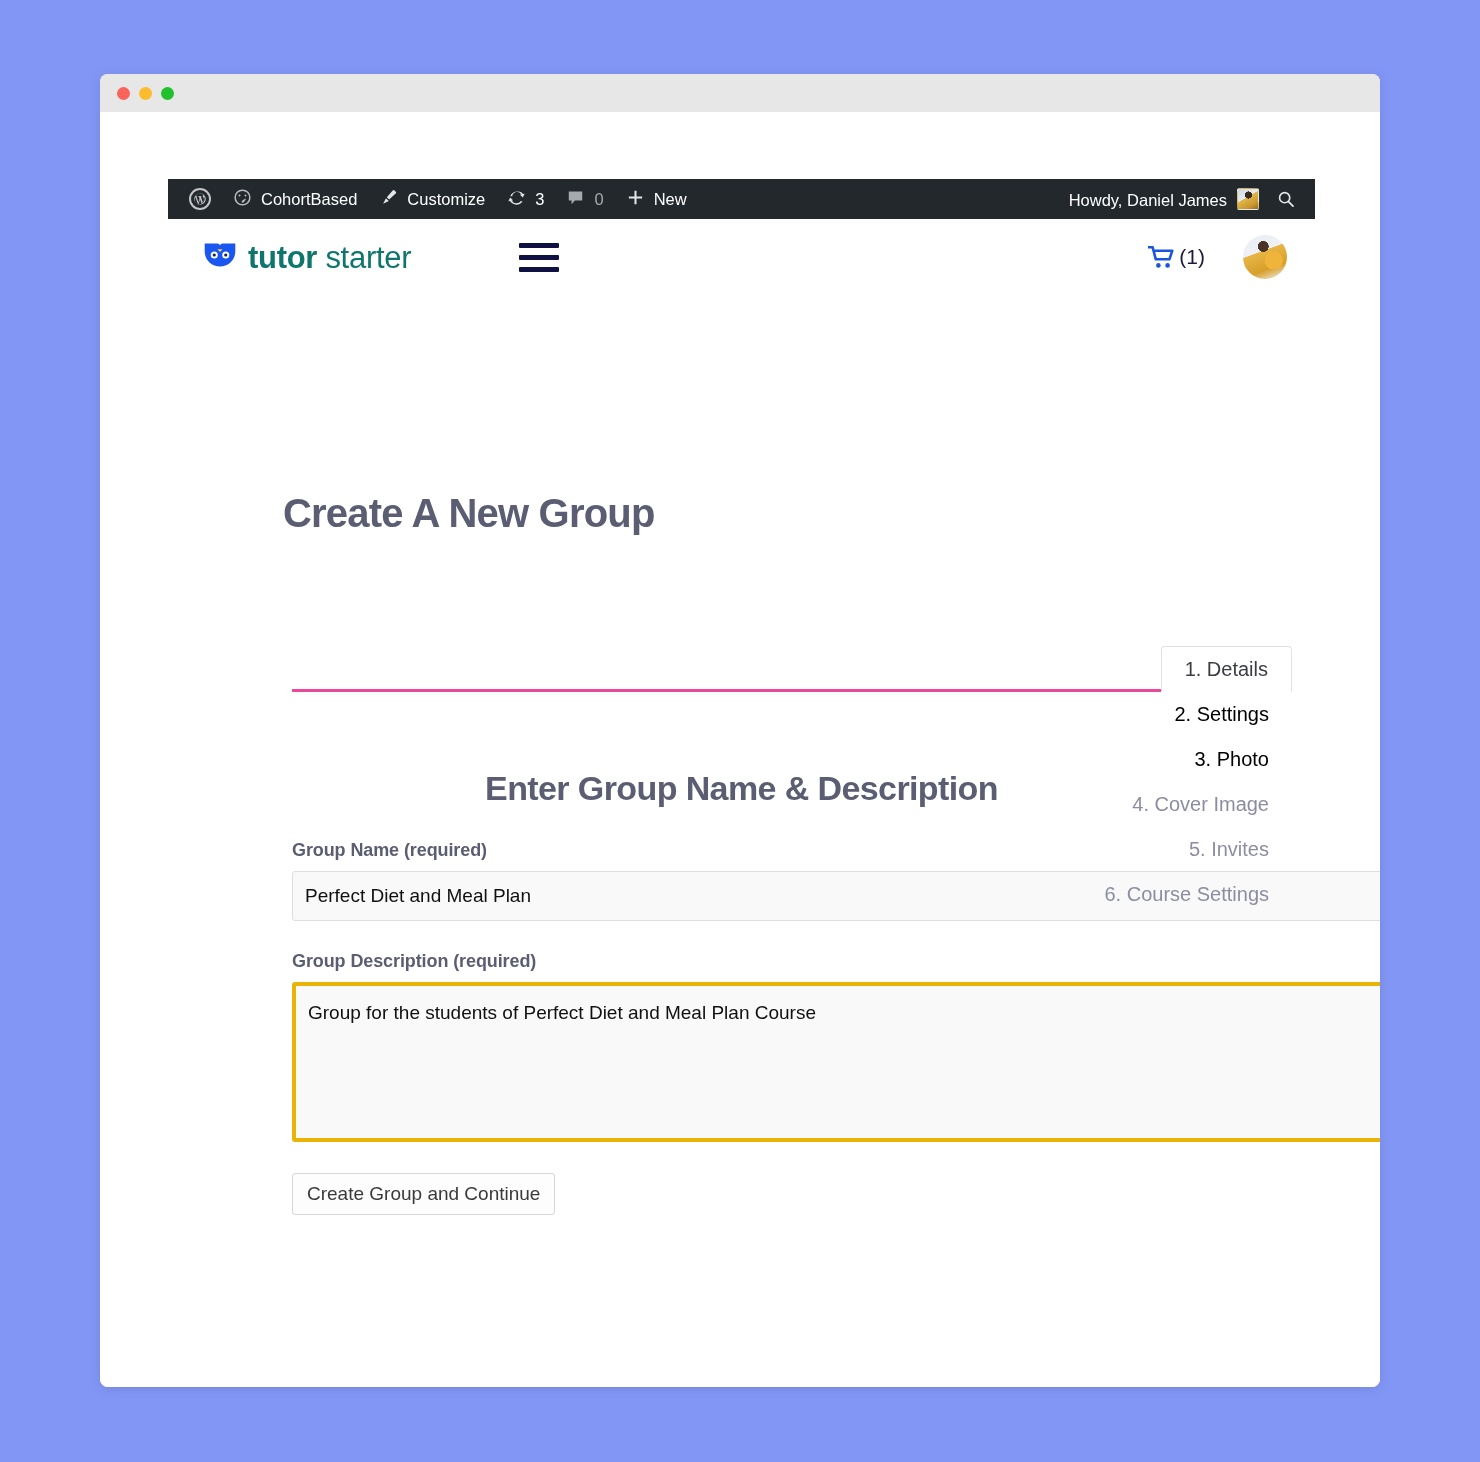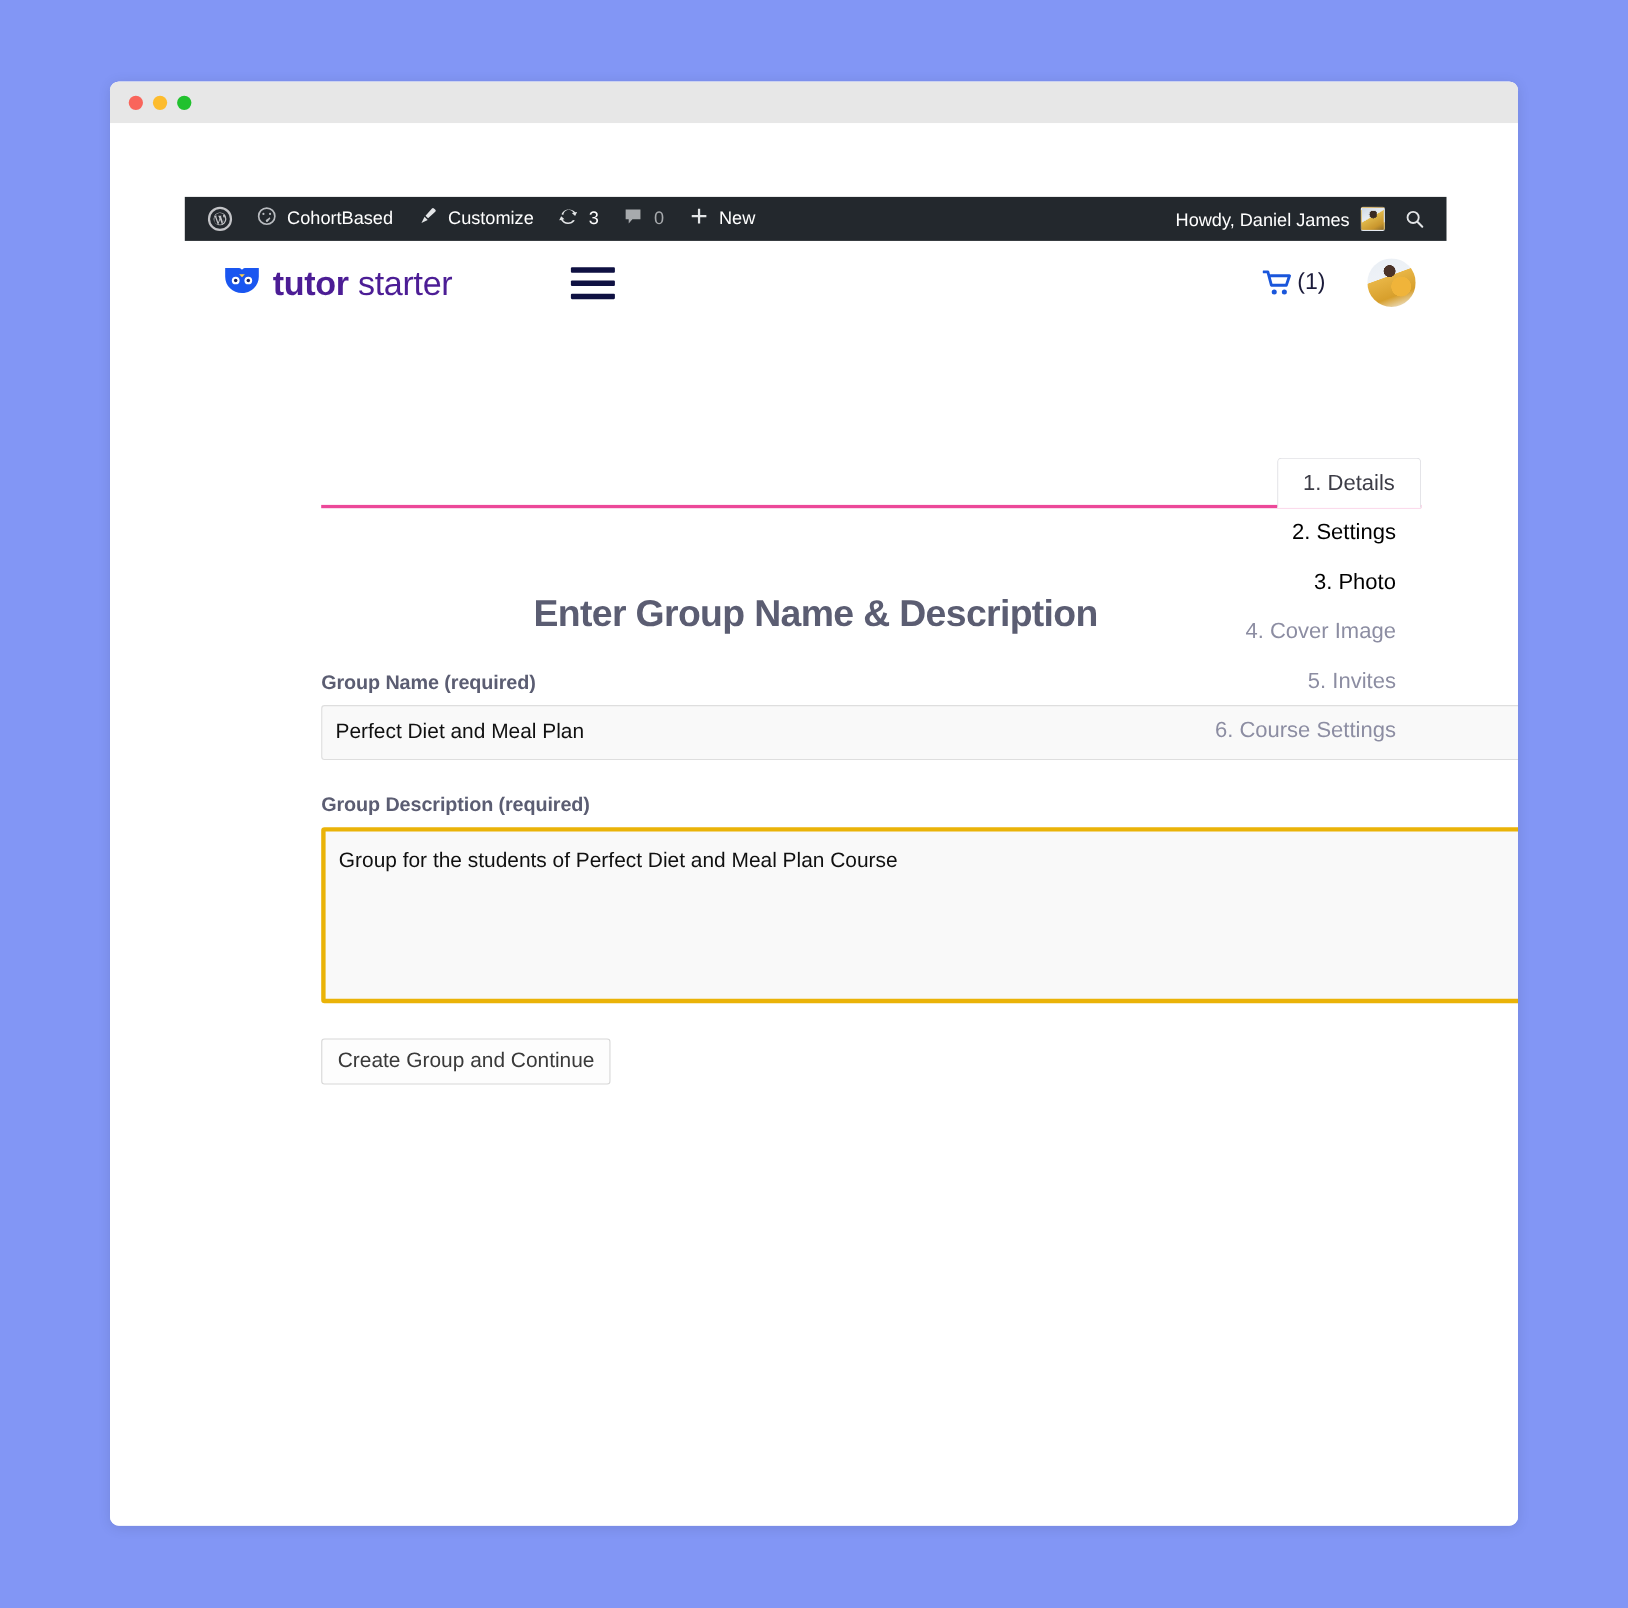--- a/index.html
+++ b/index.html
@@ -126,21 +126,21 @@
   }
   .brand {
     display: flex;
     align-items: center;
     gap: 11px;
     margin-left: 35px;
   }
   .brand-text {
     font-size: 31px;
     letter-spacing: -0.3px;
-    color: #4c1d95;
+    color: #0f766e;
     line-height: 1;
   }
   .brand-text b { font-weight: bold; }
   .brand-text span { font-weight: normal; }
 
   .hamburger {
     margin-left: 108px;
     width: 40px;
     display: flex; flex-direction: column; gap: 7px;
     cursor: pointer;
@@ -396,20 +396,21 @@
             <circle cx="19.6" cy="20.4" r="2.3" fill="#1a56db"></circle>
           </svg>
           <span class="cart-count">(1)</span>
         </div>
         <span class="user-avatar"></span>
       </div>
     </div>
 
     <div class="content">
 
+      <h1 class="page-title">Create A New Group</h1>
 
       <div class="tabs">
         <div class="tab active">1. Details</div>
         <div class="tab">2. Settings</div>
         <div class="tab">3. Photo</div>
         <div class="tab muted">4. Cover Image</div>
         <div class="tab muted">5. Invites</div>
         <div class="tab muted">6. Course Settings</div>
       </div>
 

